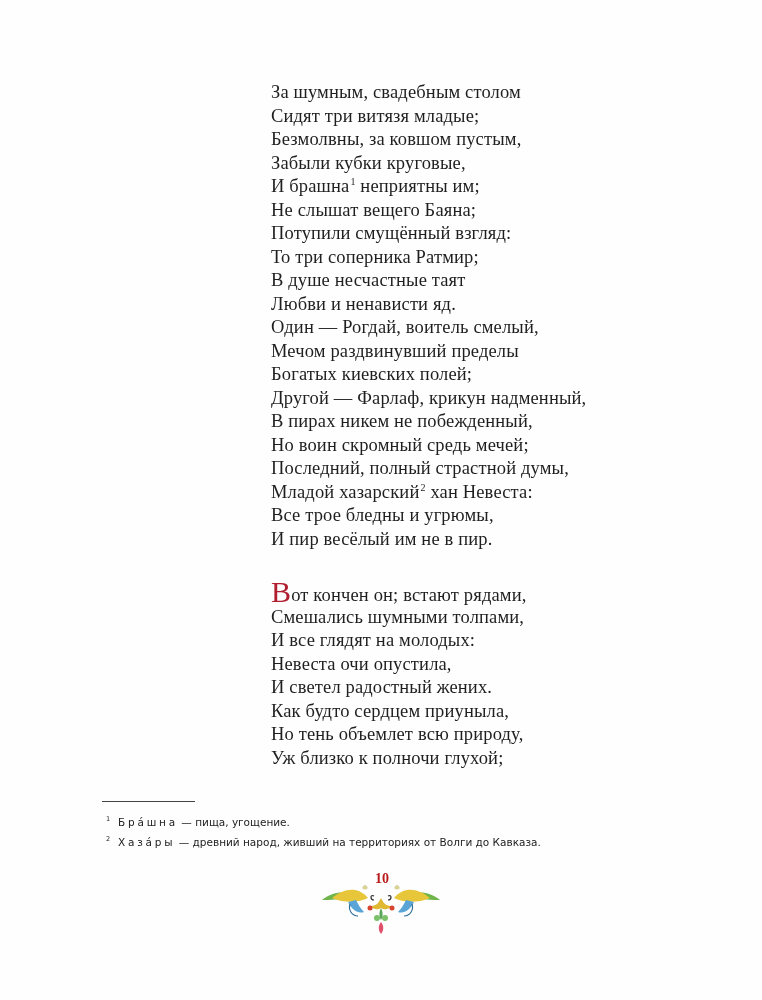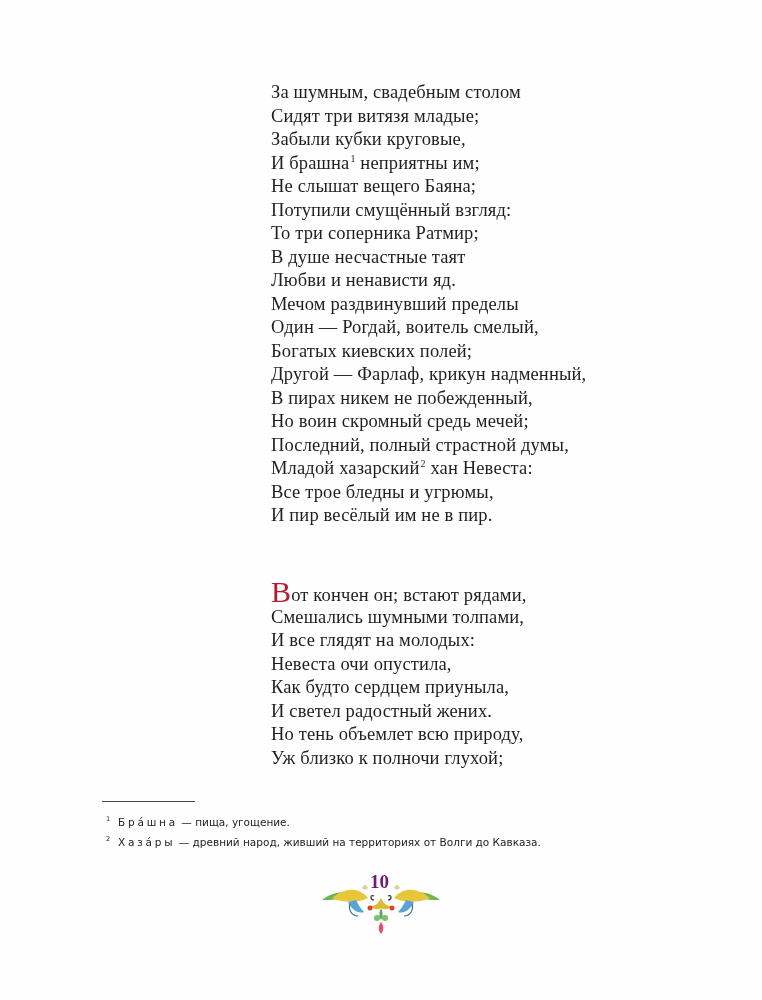--- a/index.html
+++ b/index.html
@@ -9,57 +9,58 @@
   .stanza1 { top: 81px; }
   .stanza2 { top: 582px; }
   .line { height: 23.5px; line-height: 23.5px; white-space: nowrap; }
   .line sup { font-size: 10px; vertical-align: 0; position: relative; top: -7px; margin-left: 1px; }
   .dropcap { color: #b01e2f; font-size: 30px; line-height: 20px; vertical-align: -1px; margin-right: 0; }
   .rule { position: absolute; left: 102px; top: 801px; width: 93px; height: 1px; background: #444; }
   .footnotes { position: absolute; left: 118px; top: 812px; font-family: "DejaVu Sans", "Liberation Sans", sans-serif; font-size: 10.5px; color: #222; }
   .fn { height: 20px; line-height: 20px; white-space: nowrap; position: relative; }
   .fn .num { position: absolute; left: -12px; top: -3px; font-size: 6.5px; }
   .fn .term { letter-spacing: 2.8px; }
-  .pagenum { position: absolute; left: 370px; top: 871px; width: 24px; text-align: left; font-family: "Liberation Serif", serif; font-weight: bold; font-size: 19px; color: #701a75; }
+  .pagenum { position: absolute; left: 370px; top: 871px; width: 24px; text-align: center; font-family: "Liberation Serif", serif; font-weight: bold; font-size: 14px; color: #b91c1c; }
   .ornament { position: absolute; left: 318px; top: 880px; width: 126px; height: 60px; }
 </style>
 </head>
 <body>
 
 <div class="page">
 
   <div class="verse stanza1">
     <div class="line">За шумным, свадебным столом</div>
     <div class="line">Сидят три витязя младые;</div>
+    <div class="line">Безмолвны, за ковшом пустым,</div>
     <div class="line">Забыли кубки круговые,</div>
     <div class="line"><span>И брашна</span><sup>1</sup><span> неприятны им;</span></div>
     <div class="line">Не слышат вещего Баяна;</div>
     <div class="line">Потупили смущённый взгляд:</div>
     <div class="line">То три соперника Ратмир;</div>
     <div class="line">В душе несчастные таят</div>
     <div class="line">Любви и ненависти яд.</div>
+    <div class="line">Один — Рогдай, воитель смелый,</div>
     <div class="line">Мечом раздвинувший пределы</div>
-    <div class="line">Один — Рогдай, воитель смелый,</div>
     <div class="line">Богатых киевских полей;</div>
     <div class="line">Другой — Фарлаф, крикун надменный,</div>
     <div class="line">В пирах никем не побежденный,</div>
     <div class="line">Но воин скромный средь мечей;</div>
     <div class="line">Последний, полный страстной думы,</div>
     <div class="line"><span>Младой хазарский</span><sup>2</sup><span> хан Невеста:</span></div>
     <div class="line">Все трое бледны и угрюмы,</div>
     <div class="line">И пир весёлый им не в пир.</div>
   </div>
 
   <div class="verse stanza2">
     <div class="line"><span class="dropcap">В</span><span>от кончен он; встают рядами,</span></div>
     <div class="line">Смешались шумными толпами,</div>
     <div class="line">И все глядят на молодых:</div>
     <div class="line">Невеста очи опустила,</div>
+    <div class="line">И светел радостный жених.</div>
     <div class="line">Как будто сердцем приуныла,</div>
-    <div class="line">И светел радостный жених.</div>
     <div class="line">Но тень объемлет всю природу,</div>
     <div class="line">Уж близко к полночи глухой;</div>
   </div>
 
   <div class="rule"></div>
 
   <div class="footnotes">
     <div class="fn">
       <span class="num">1</span><span class="term">Бра́шна</span><span> — пища, угощение.</span>
     </div>

